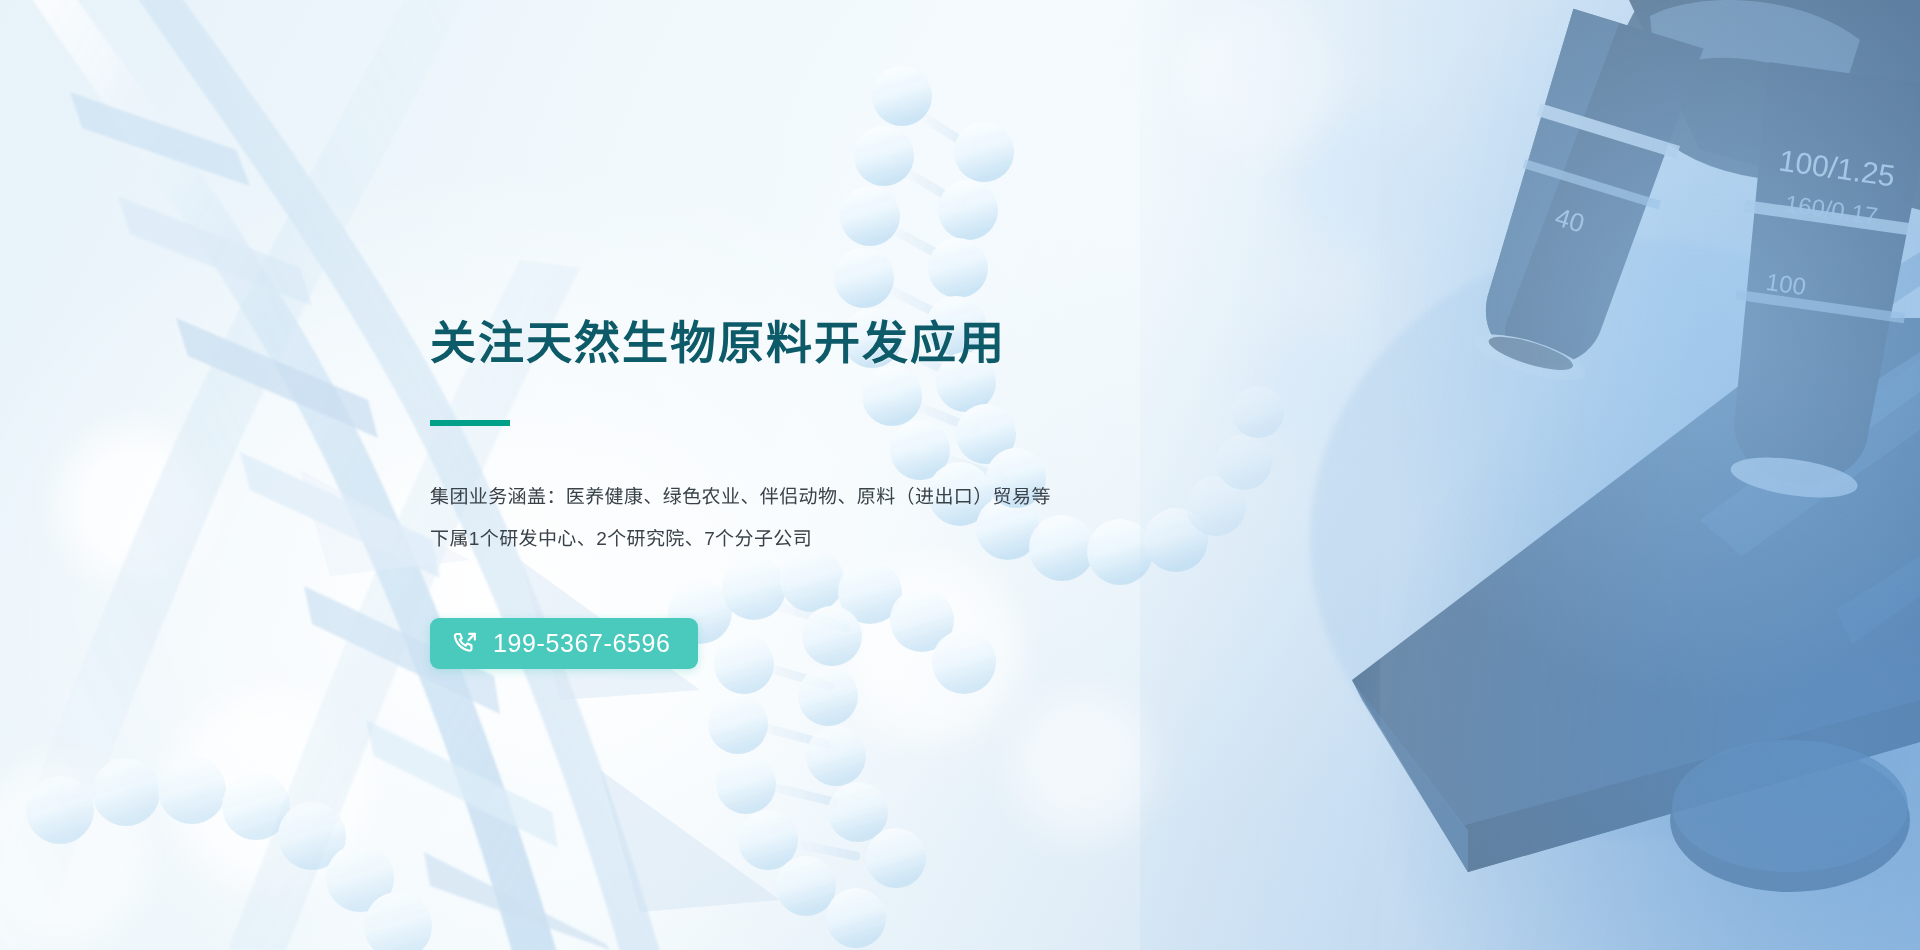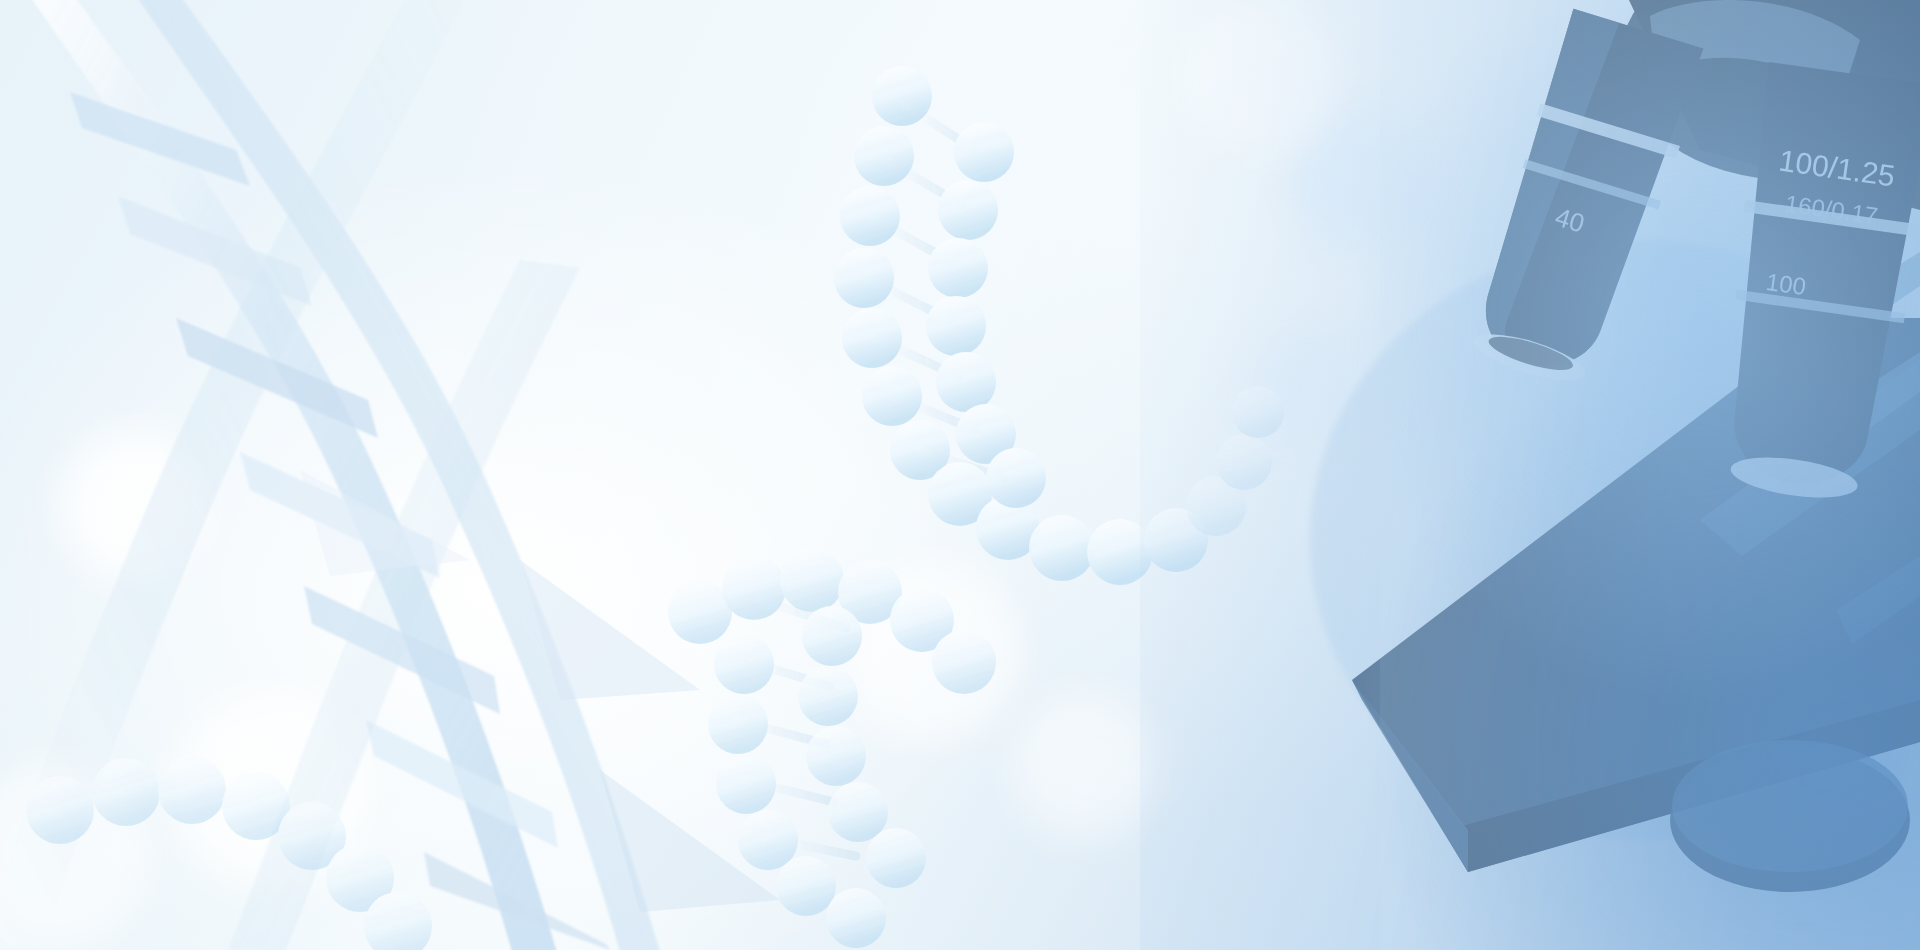--- a/index.html
+++ b/index.html
@@ -279,13 +279,38 @@
 
         <path d="M 1836,610 L 1920,556 L 1920,596 L 1852,644 Z" fill="#2e5b86" opacity=".7"></path>
       </g>
 
       <rect x="1380" y="0" width="540" height="950" fill="url(#glassB)" opacity=".10"></rect>
     </svg>
 
     <div class="right-wash"></div>
   </div>
 
+  <div class="content">
+
+    <h1 class="headline">关注天然生物原料开发应用</h1>
+
+    <div class="divider"></div>
+
+    <div class="subtitle">
+      <p>集团业务涵盖：医养健康、绿色农业、伴侣动物、原料（进出口）贸易等</p>
+      <p>下属1个研发中心、2个研究院、7个分子公司</p>
+    </div>
+
+    <div class="cta-row">
+      <button class="cta-button">
+        <span class="phone-icon">
+          <svg viewBox="0 0 24 24" fill="none" stroke="#ffffff" stroke-width="1.9" stroke-linecap="round" stroke-linejoin="round">
+            <path d="M4.2 3.6h3.1l1.5 3.8-1.9 1.2a12.2 12.2 0 0 0 5.4 5.4l1.2-1.9 3.8 1.5v3.1a1.7 1.7 0 0 1-1.8 1.7A15.6 15.6 0 0 1 2.5 5.4a1.7 1.7 0 0 1 1.7-1.8z"></path>
+            <path d="M15.2 3.4h5.1v5.1"></path>
+            <path d="M20.3 3.4l-5.6 5.6"></path>
+          </svg>
+        </span>
+        <span class="cta-label">199-5367-6596</span>
+      </button>
+    </div>
+
+  </div>
 </div>
 
 </body></html>

